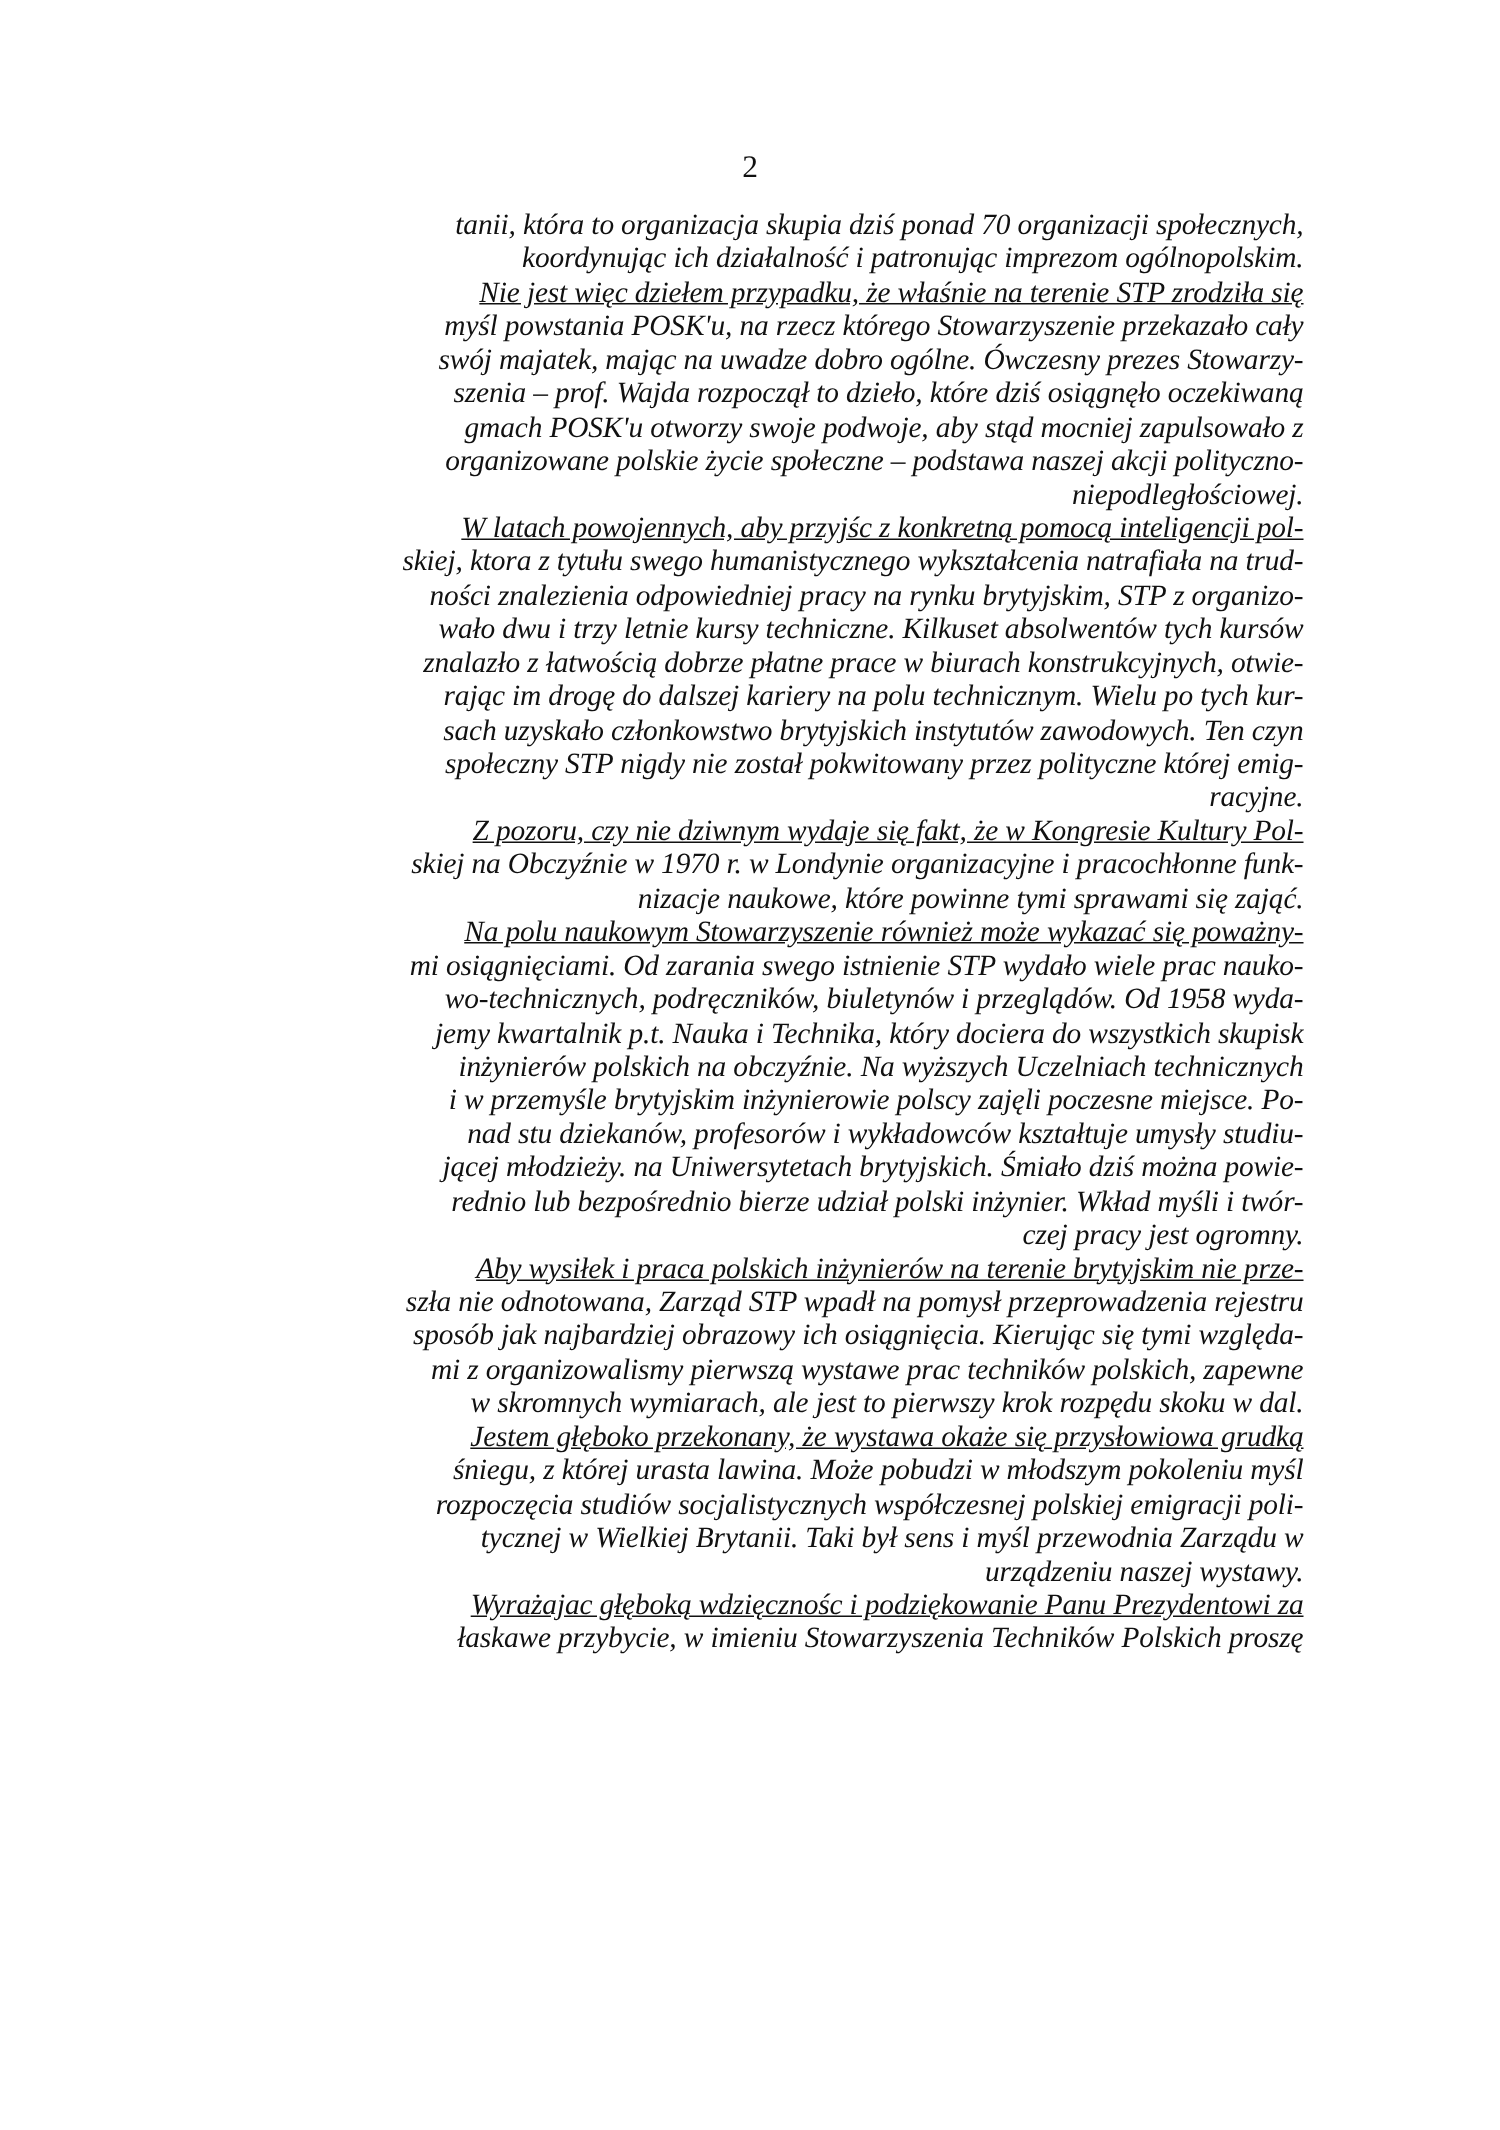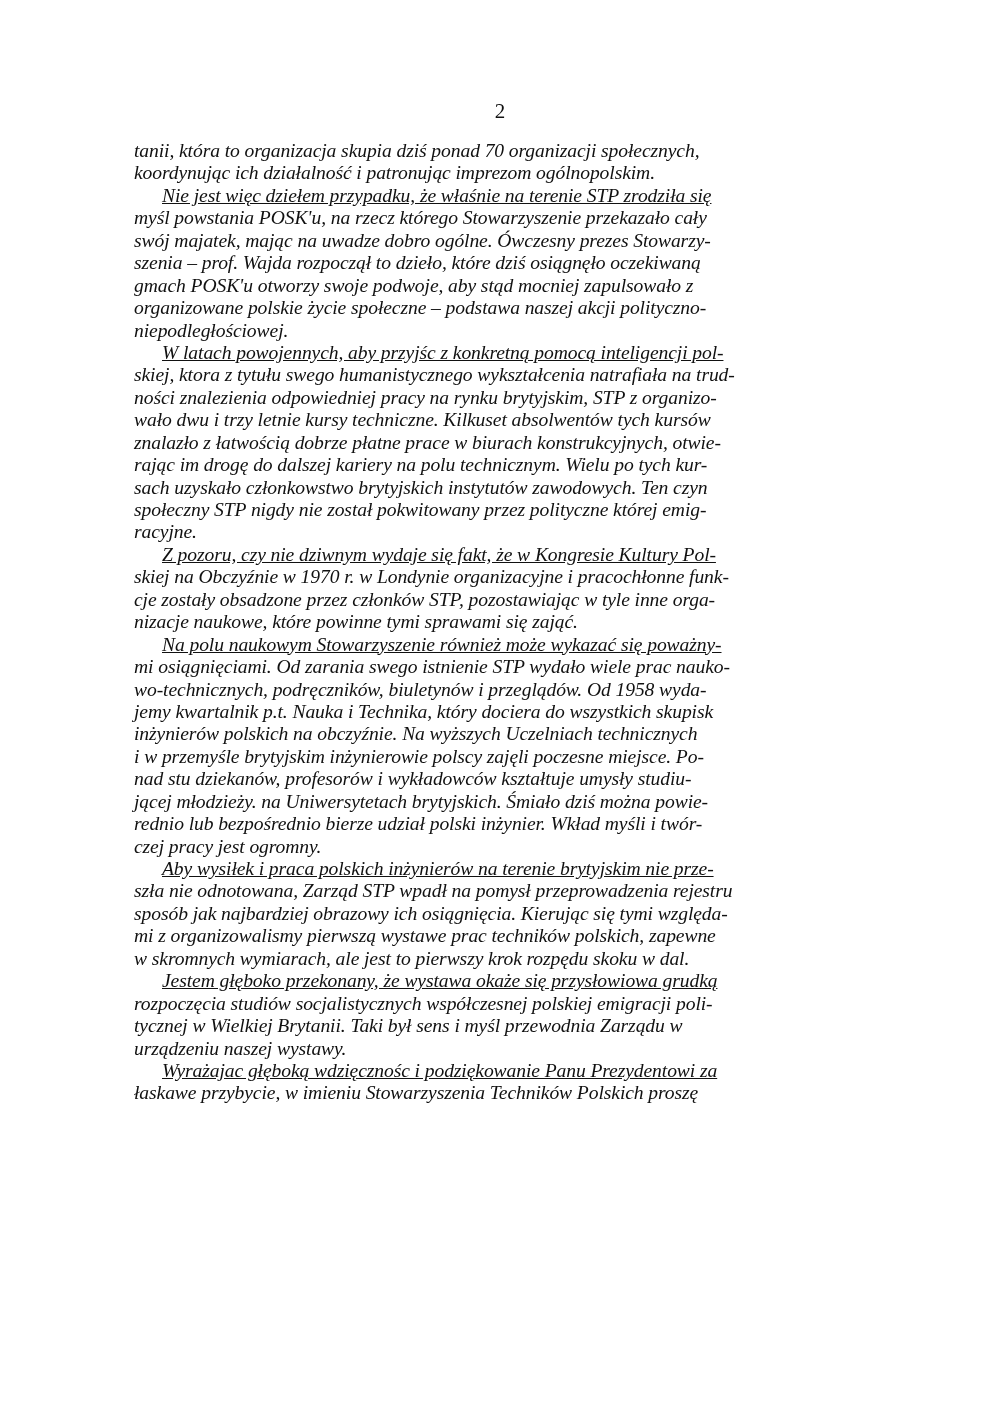--- a/index.html
+++ b/index.html
@@ -32,20 +32,21 @@
       width: 735px;
       font-style: italic;
       font-size: 19.6px;
       line-height: 22.45px;
       letter-spacing: -0.1px;
     }
     .line {
       display: block;
       white-space: nowrap;
       height: 22.45px;
+      text-align: right;
     }
     .line.indent {
       padding-left: 28px;
       text-decoration: underline;
     }
   </style>
 </head>
 <body>
 
 <div class="page-number">2</div>
@@ -64,36 +65,36 @@
     <span class="line">skiej, ktora z tytułu swego humanistycznego wykształcenia natrafiała na trud-</span>
     <span class="line">ności znalezienia odpowiedniej pracy na rynku brytyjskim, STP  z organizo-</span>
     <span class="line">wało dwu i trzy letnie kursy techniczne. Kilkuset absolwentów tych kursów</span>
     <span class="line">znalazło z łatwością dobrze płatne prace w biurach konstrukcyjnych, otwie-</span>
     <span class="line">rając im drogę do dalszej kariery na polu technicznym. Wielu po tych kur-</span>
     <span class="line">sach uzyskało członkowstwo brytyjskich instytutów zawodowych. Ten czyn</span>
     <span class="line">społeczny STP nigdy nie został pokwitowany przez polityczne której emig-</span>
     <span class="line">racyjne.</span>
     <span class="line indent">Z pozoru, czy nie dziwnym wydaje się fakt, że w Kongresie Kultury Pol-</span>
     <span class="line">skiej na Obczyźnie w 1970 r. w Londynie organizacyjne i pracochłonne funk-</span>
-    <span class="line">cje zostały obsadzone przez członków STP, pozostawiając w tyle inne orga-</span>
     <span class="line">nizacje naukowe, które powinne tymi sprawami się zająć.</span>
     <span class="line indent">Na polu naukowym Stowarzyszenie również może wykazać się poważny-</span>
     <span class="line">mi osiągnięciami. Od zarania swego istnienie STP wydało wiele prac nauko-</span>
     <span class="line">wo-technicznych, podręczników, biuletynów i przeglądów. Od 1958 wyda-</span>
     <span class="line">jemy kwartalnik p.t. Nauka i Technika, który dociera do wszystkich skupisk</span>
     <span class="line">inżynierów polskich na obczyźnie. Na wyższych Uczelniach technicznych</span>
     <span class="line">i w przemyśle brytyjskim inżynierowie polscy zajęli poczesne miejsce. Po-</span>
     <span class="line">nad stu dziekanów, profesorów i wykładowców kształtuje umysły studiu-</span>
     <span class="line">jącej młodzieży. na Uniwersytetach brytyjskich. Śmiało dziś można powie-</span>
     <span class="line">rednio lub bezpośrednio bierze udział polski inżynier. Wkład myśli i twór-</span>
     <span class="line">czej pracy jest ogromny.</span>
     <span class="line indent">Aby wysiłek i  praca polskich inżynierów na terenie brytyjskim nie prze-</span>
     <span class="line">szła nie odnotowana, Zarząd STP wpadł na pomysł przeprowadzenia rejestru</span>
     <span class="line">sposób jak najbardziej obrazowy ich osiągnięcia. Kierując się tymi względa-</span>
     <span class="line">mi z organizowalismy pierwszą wystawe prac techników polskich, zapewne</span>
     <span class="line">w skromnych wymiarach, ale jest to pierwszy krok rozpędu skoku w dal.</span>
     <span class="line indent">Jestem głęboko przekonany, że wystawa okaże się przysłowiowa grudką</span>
+    <span class="line">śniegu, z której urasta lawina. Może pobudzi w młodszym pokoleniu myśl</span>
     <span class="line">rozpoczęcia studiów socjalistycznych współczesnej polskiej emigracji poli-</span>
     <span class="line">tycznej w Wielkiej Brytanii. Taki był sens i myśl przewodnia Zarządu w</span>
     <span class="line">urządzeniu naszej wystawy.</span>
     <span class="line indent">Wyrażajac głęboką wdzięcznośc i podziękowanie Panu Prezydentowi za</span>
     <span class="line">łaskawe przybycie, w imieniu Stowarzyszenia Techników Polskich proszę</span>
   </div>
 
 </body></html>

